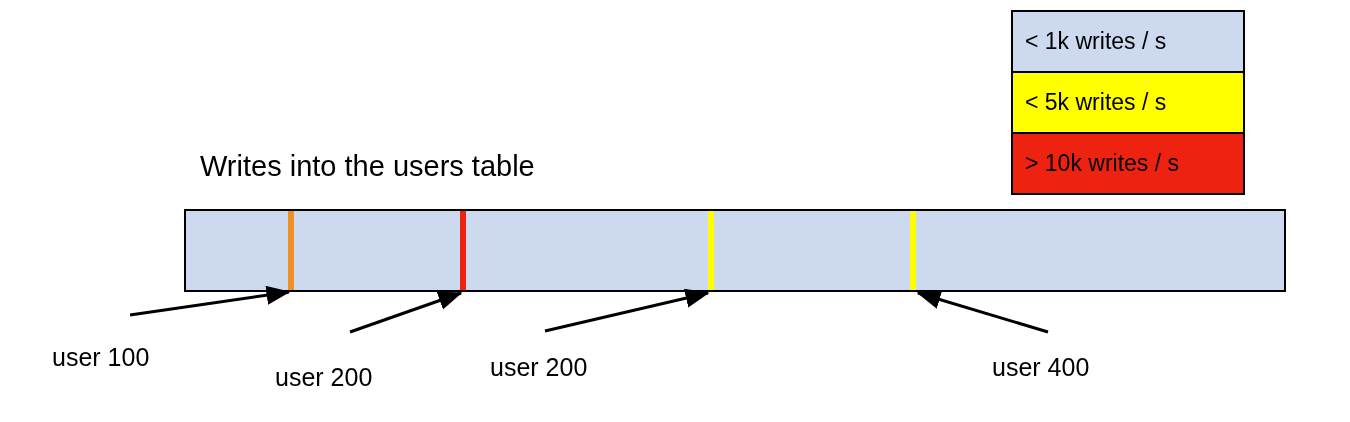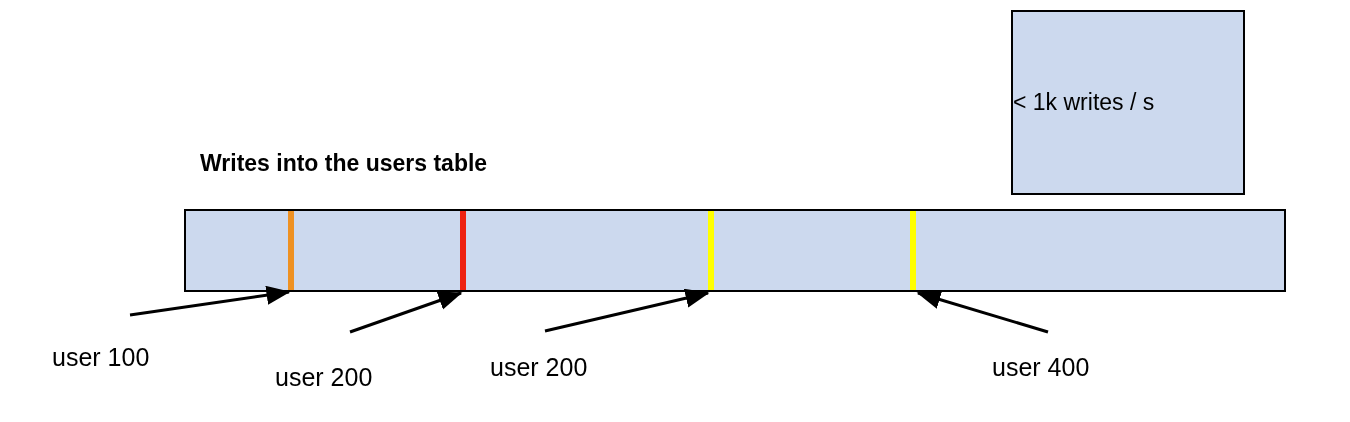--- a/index.html
+++ b/index.html
@@ -25,38 +25,37 @@
     height: 185px;
     border: 2px solid #000000;
     box-sizing: border-box;
     display: flex;
     flex-direction: column;
   }
   .legend-row {
     flex: 1 1 0;
     display: flex;
     align-items: center;
-    padding-left: 0;
+    padding-left: 12px;
     box-sizing: border-box;
     border-bottom: 2px solid #000000;
     font-size: 23px;
     line-height: 1;
     white-space: nowrap;
   }
   .legend-row:last-child { border-bottom: none; }
 
   
   #chart-title {
     position: absolute;
     left: 200px;
     top: 152px;
-    font-size: 23px;
+    font-size: 29px;
     line-height: 1;
     white-space: nowrap;
-    font-weight: bold;
   }
 
   
   #table-bar {
     position: absolute;
     left: 184px;
     top: 209px;
     width: 1102px;
     height: 83px;
     border: 2px solid #000000;
@@ -88,20 +87,26 @@
     white-space: nowrap;
   }
 </style>
 </head>
 <body>
 
 <div id="legend">
   <div class="legend-row" style="background:#ccd9ee;">
     <span>&lt; 1k writes / s</span>
   </div>
+  <div class="legend-row" style="background:#ffff00;">
+    <span>&lt; 5k writes / s</span>
+  </div>
+  <div class="legend-row" style="background:#ee2211;">
+    <span>&gt; 10k writes / s</span>
+  </div>
 </div>
 
 <div id="chart-title">Writes into the users table</div>
 
 <div id="table-bar">
   <div class="marker" style="left:102px; background:#ee9122;"></div>
   <div class="marker" style="left:274px; background:#ee2211;"></div>
   <div class="marker" style="left:522px; background:#ffff00;"></div>
   <div class="marker" style="left:724px; background:#ffff00;"></div>
 </div>

